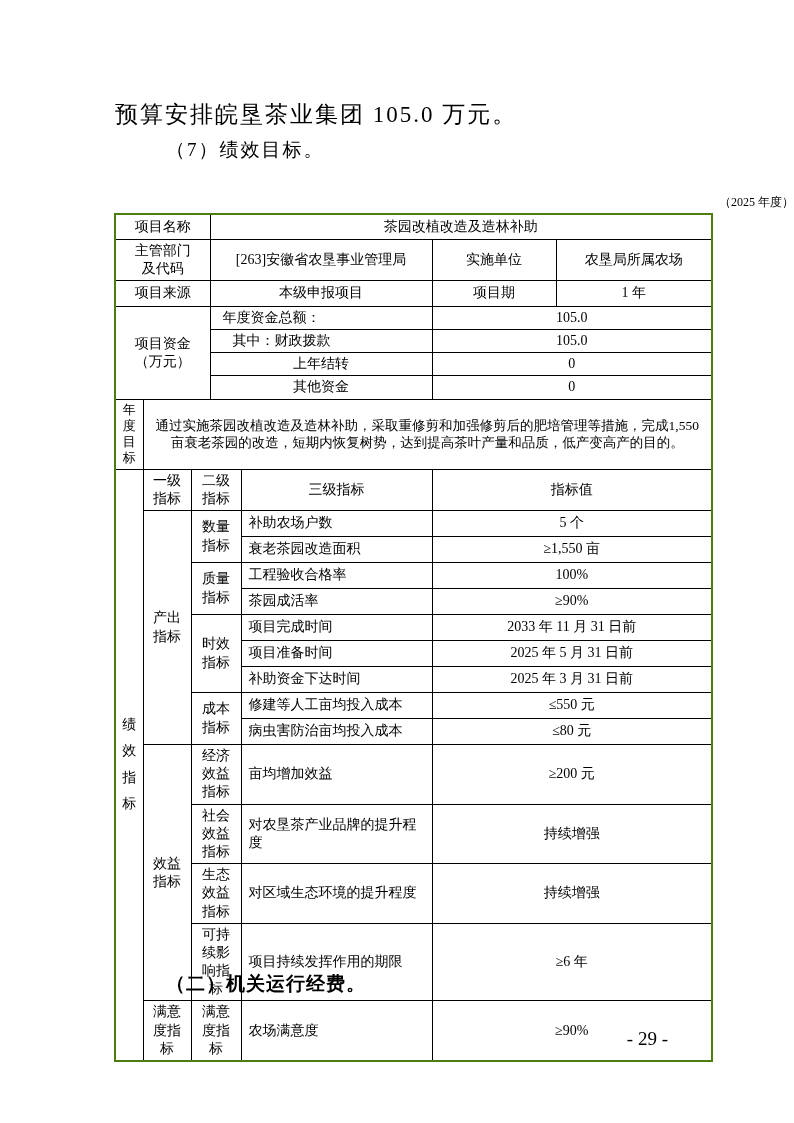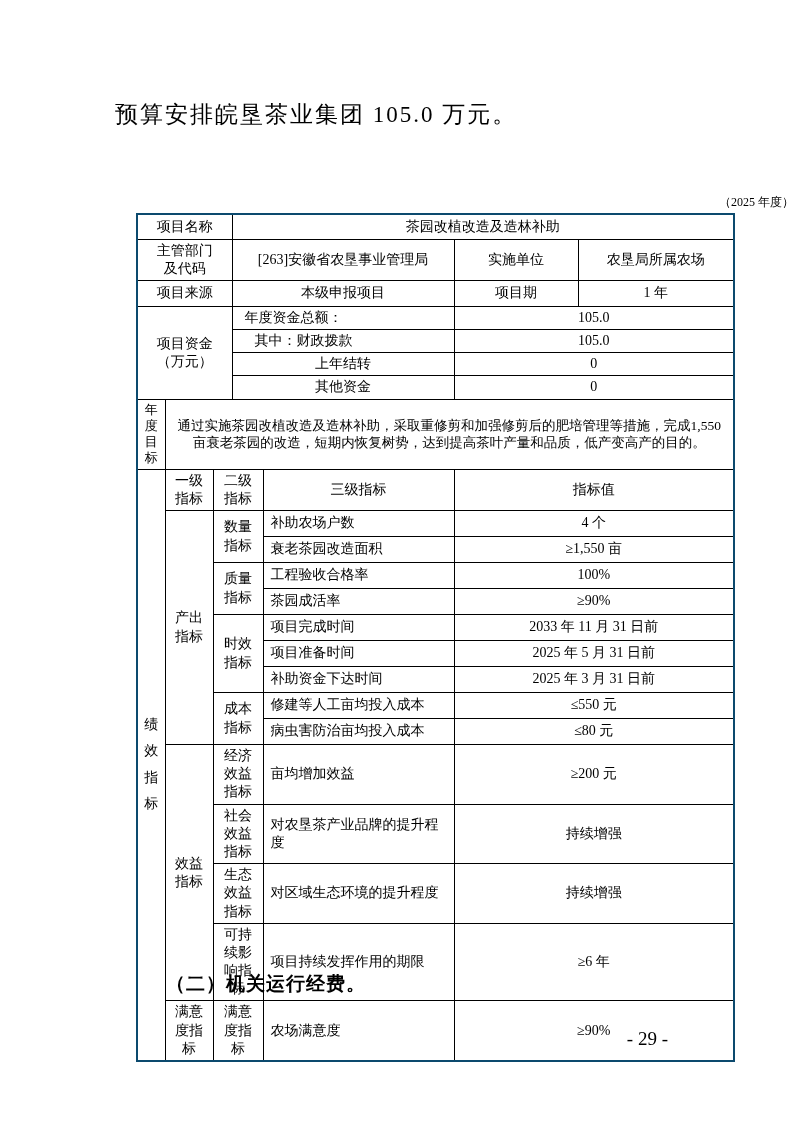--- a/index.html
+++ b/index.html
@@ -37,21 +37,21 @@
     font-size:14px;
   }
   .perf-table td {
     border:1px solid #000;
     padding:2px 4px;
     text-align:center;
     vertical-align:middle;
     line-height:1.3;
     overflow:hidden;
   }
-  .perf-table { border:2px solid #0c4a6e;margin-left:22px; }
+  .perf-table { border:2px solid #4d7c0f; }
   .perf-table td.left { text-align:left; }
   .pl1 { padding-left:12px !important; }
   .pl2 { padding-left:22px !important; }
   .l3cell { text-align:left !important; padding-left:7px !important; }
   
   .w1, .w2, .w4 {
     margin:0 auto; text-align:center;
     word-break:break-all; line-break:anywhere;
   }
   .w1 { width:1.05em; }
@@ -73,20 +73,21 @@
     position:absolute; right:126px; top:1028px;
     font-size:19px;
   }
 </style>
 </head>
 <body>
 
 <div class="page">
 
   <div class="para1">预算安排皖垦茶业集团 105.0 万元。</div>
+  <div class="para2">（7）绩效目标。</div>
 
   <div class="tbl-subtitle">（2025 年度）</div>
 
   <table class="perf-table">
     <colgroup>
       <col style="width:28px">
         <col style="width:48px">
         <col style="width:19px">
       <col style="width:31px">
         <col style="width:191px">
@@ -158,21 +159,21 @@
     </tr>
 
     <tr style="height:26px">
       <td rowspan="9">
             <div class="w2">产出指标</div>
           </td>
       <td colspan="2" rowspan="2">
             <div class="w2">数量指标</div>
           </td>
       <td class="l3cell">补助农场户数</td>
-      <td colspan="2">4 个</td>
+      <td colspan="2">5 个</td>
     </tr>
     <tr style="height:26px">
       <td class="l3cell">衰老茶园改造面积</td>
       <td colspan="2">≥1,550 亩</td>
     </tr>
     <tr style="height:26px">
       <td colspan="2" rowspan="2">
             <div class="w2">质量指标</div>
           </td>
       <td class="l3cell">工程验收合格率</td>

